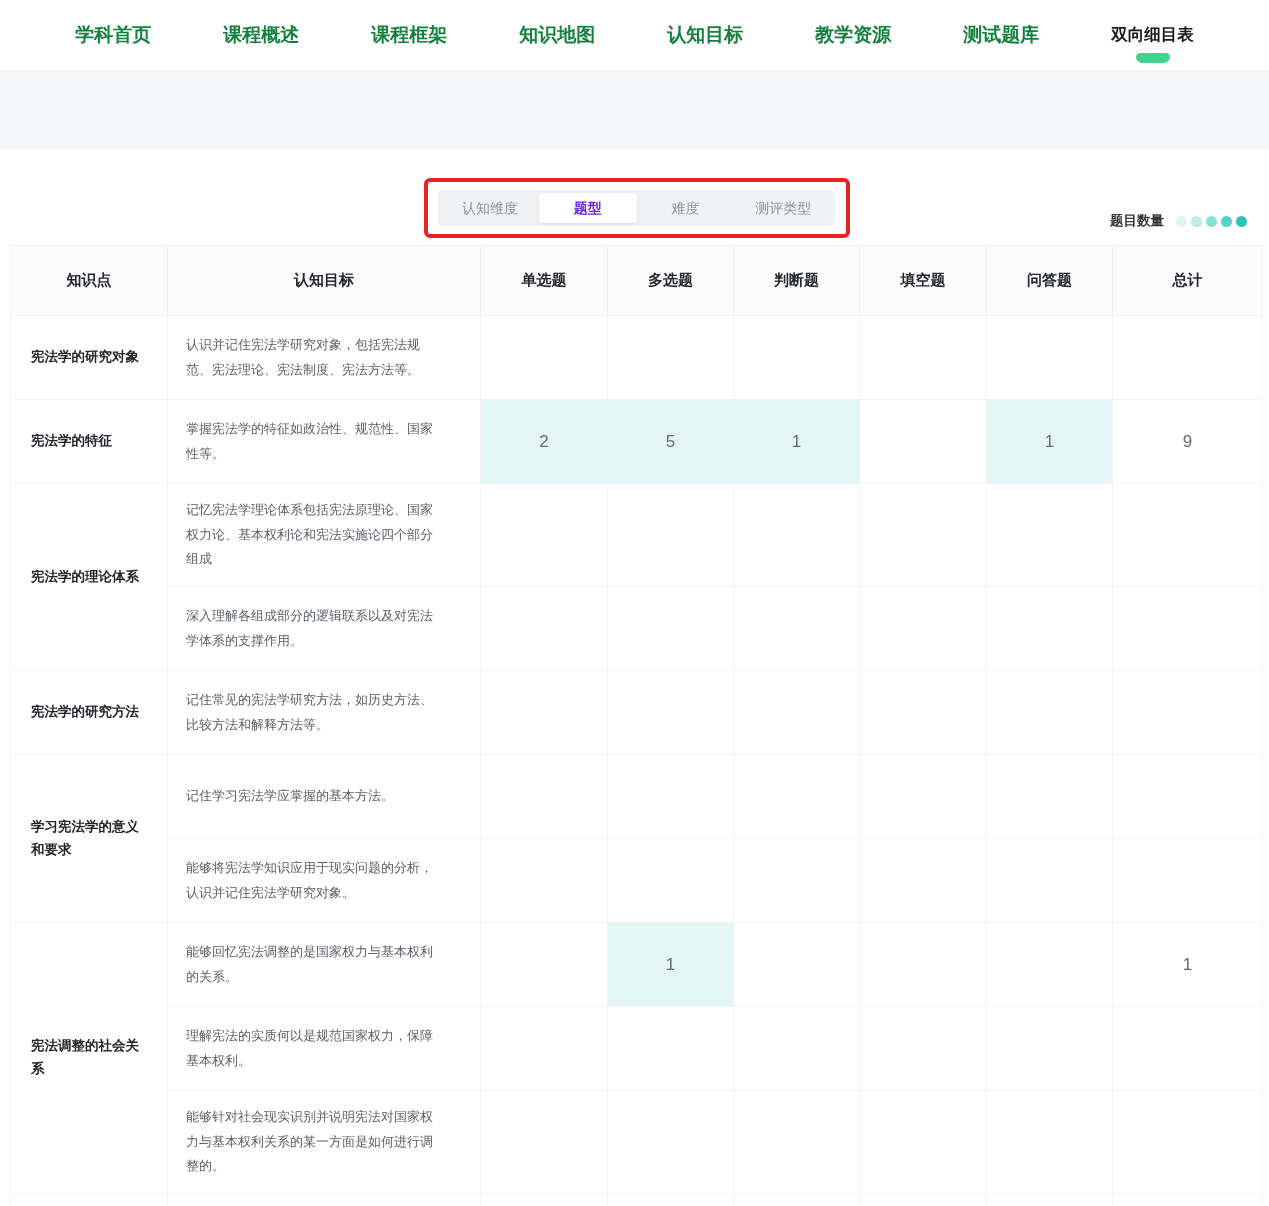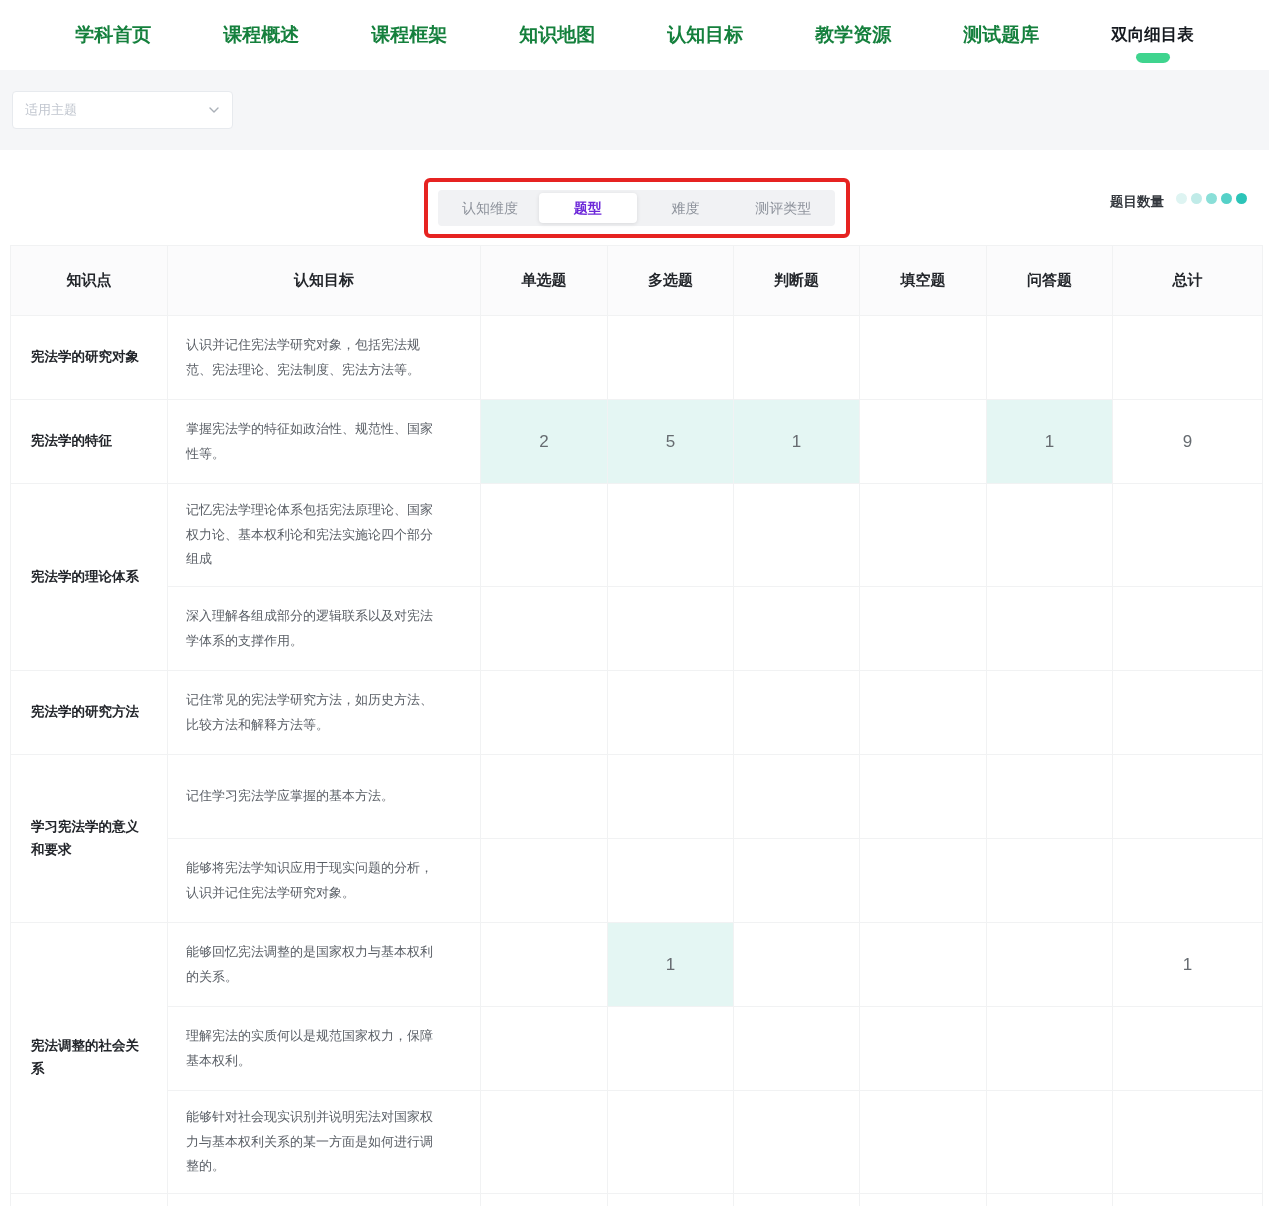--- a/index.html
+++ b/index.html
@@ -26,21 +26,21 @@
 
   
   .tabs-area { position:relative; height:95px; background:#fff; }
   .red-box { position:absolute; left:424px; top:28px; width:426px; height:60px;
     border:4px solid #e62321; border-radius:6px; }
   .segmented { position:absolute; left:438px; top:40px; width:397px; height:36px;
     background:#f1f2f4; border-radius:4px; display:flex; padding:3px; }
   .seg-tab { flex:1; text-align:center; line-height:30px; font-size:14px; color:#8d929b;
     border-radius:4px; cursor:pointer; white-space:nowrap; }
   .seg-tab.active { background:#fff; color:#6d28d9; font-weight:bold; box-shadow:0 1px 4px rgba(0,0,0,.10); }
-  .count-wrap { position:absolute; right:22px; top:43px; display:flex; align-items:flex-start; }
+  .count-wrap { position:absolute; right:22px; top:62px; display:flex; align-items:center; }
   .count-label { font-size:13.5px; font-weight:bold; color:#33373d; margin-right:12px; }
   .dots { display:flex; align-items:center; gap:4px; }
   .dot { width:11px; height:11px; border-radius:50%; }
 
   
   table { border-collapse:collapse; table-layout:fixed; width:1252px; margin:0 0 0 10px; }
   th, td { border:1px solid #f1f2f3; vertical-align:middle; }
   thead th { height:70px; background:#fbfbfc; font-size:15px; color:#23262b; font-weight:bold; text-align:center; }
   thead th:first-child { text-align:center; }
   td { height:84px; }
@@ -57,26 +57,20 @@
     <span class="nav-item">课程概述</span>
     <span class="nav-item">课程框架</span>
     <span class="nav-item">知识地图</span>
     <span class="nav-item">认知目标</span>
     <span class="nav-item">教学资源</span>
     <span class="nav-item">测试题库</span>
     <span class="nav-item active">双向细目表<span class="nav-marker"></span></span>
   </header>
 
 <div class="filters">
-  <div class="select-box">
-    <span class="ph">适用主题</span>
-    <svg class="icon-svg" width="12" height="12" viewBox="0 0 12 12">
-      <path d="M2 4 L6 8 L10 4" fill="none" stroke="#aab0b8" stroke-width="1.4" stroke-linecap="round" stroke-linejoin="round"></path>
-    </svg>
-  </div>
 </div>
 
 <div class="tabs-area">
   <div class="red-box"></div>
   <div class="segmented" id="segTabs">
       <span class="seg-tab">认知维度</span>
       <span class="seg-tab active">题型</span>
       <span class="seg-tab">难度</span>
       <span class="seg-tab">测评类型</span>
     </div>

